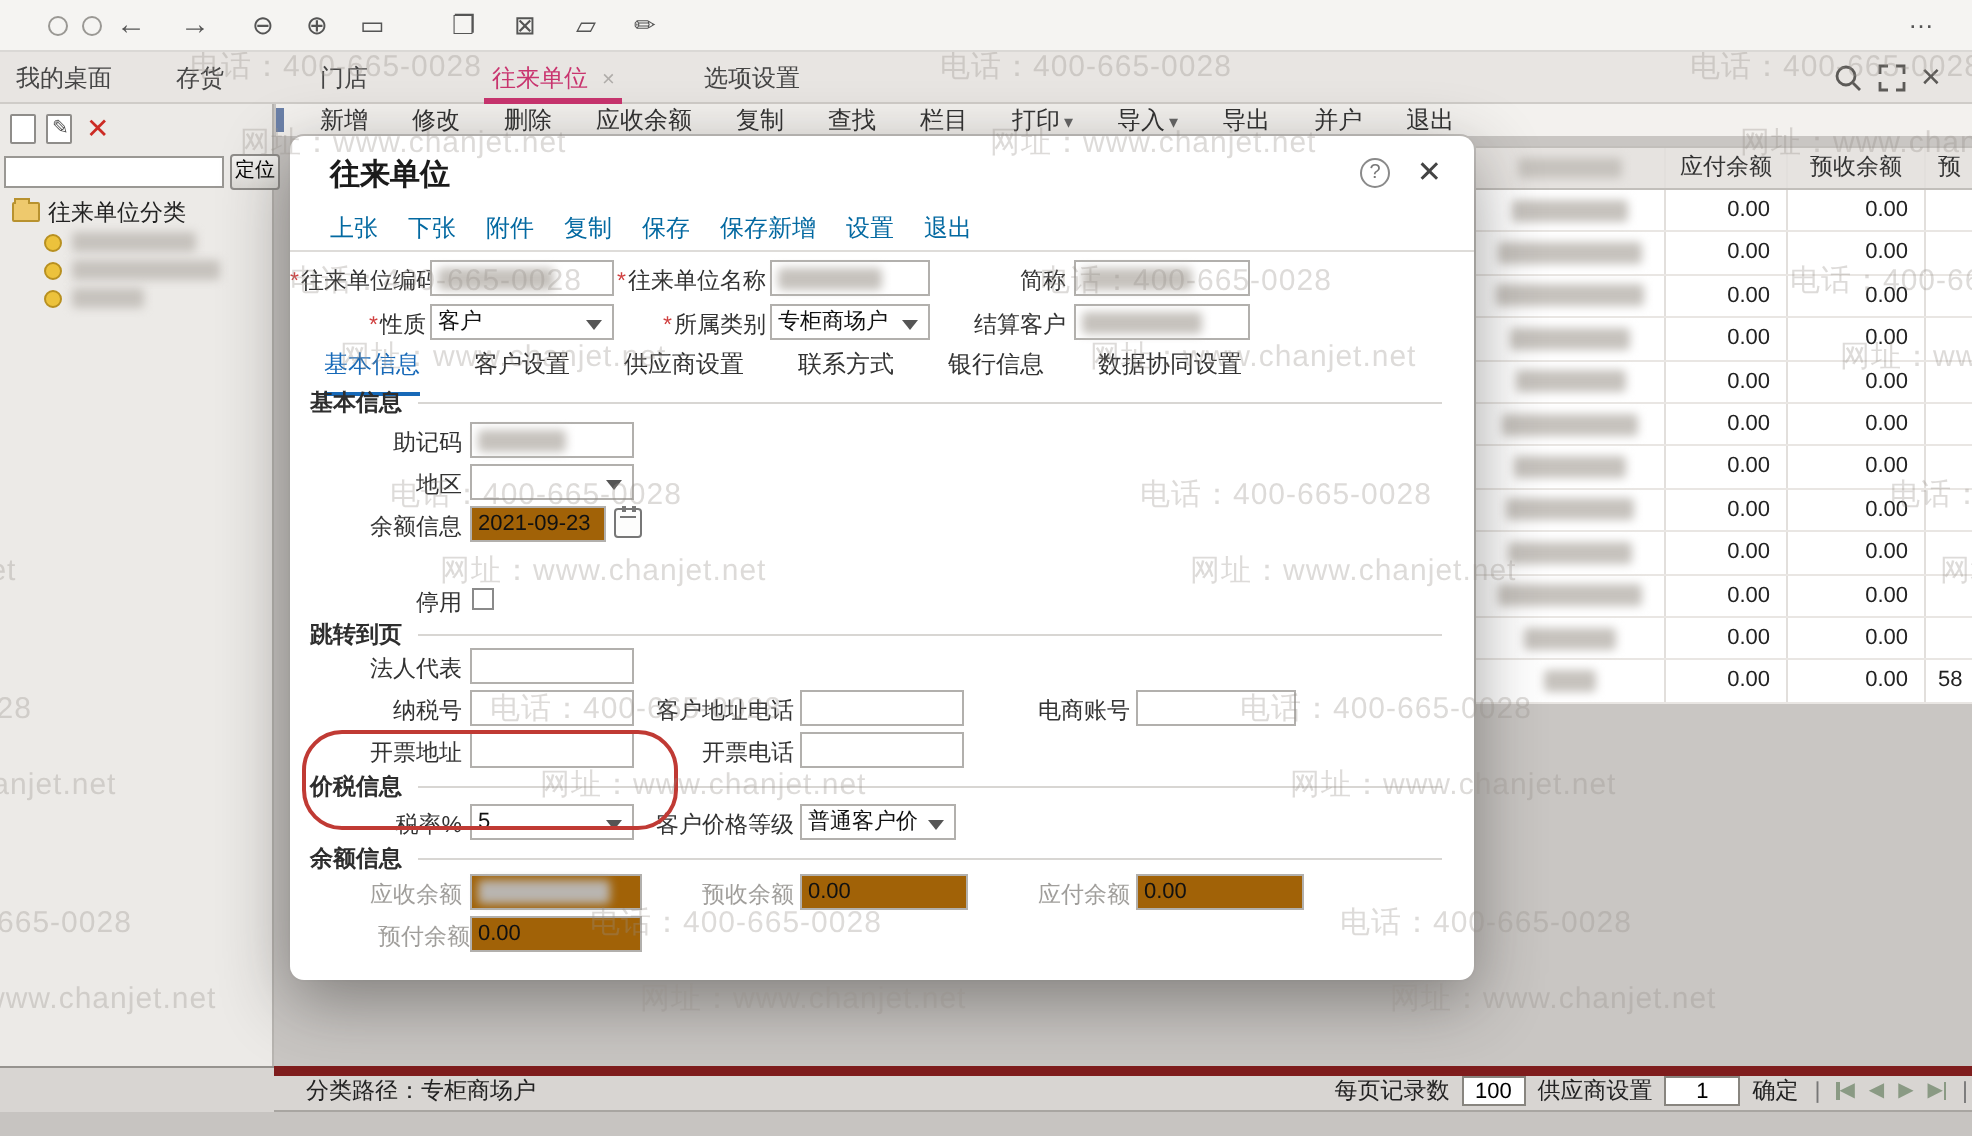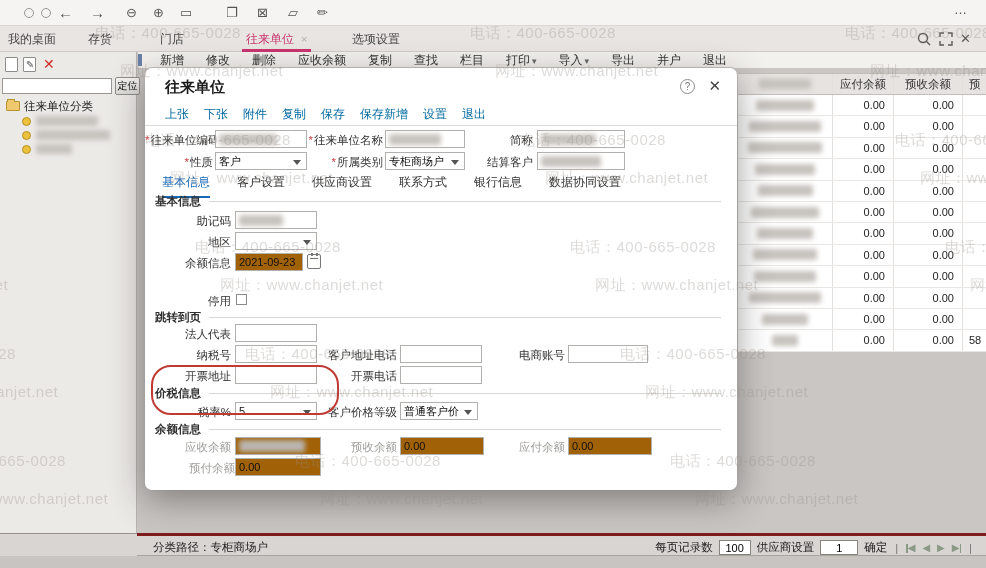--- a/index.html
+++ b/index.html
@@ -43,23 +43,23 @@
 #list-table{position:absolute;left:737px;top:73px;width:249px;background:#fff;z-index:4;border-left:1px solid #c8c5c1}
 #lt-head{display:flex;height:22px;background:#e6e3e0;border-bottom:1px solid #c2bfbb;border-top:1px solid #c2bfbb;font-size:11.5px;color:#333;align-items:center}
 .lt-row{display:flex;height:21.4px;border-bottom:1px solid #e9e6e3;align-items:center;font-size:11px;color:#222;background:#fff}
 .c-name{width:95px;display:flex;justify-content:center;align-items:center;border-right:1px solid #e2dfdc;height:100%}
 .c-ap{width:61px;text-align:right;padding-right:8px;border-right:1px solid #e2dfdc;height:100%;line-height:21px}
 .c-pr{width:69px;text-align:right;padding-right:8px;border-right:1px solid #e2dfdc;height:100%;line-height:21px}
 .c-x{flex:1;text-align:left;padding-left:6px;overflow:hidden;white-space:nowrap;height:100%;line-height:21px}
 #lt-head .c-ap,#lt-head .c-pr{text-align:center;padding-right:0}
 
 
-#statusbar{position:absolute;left:137px;top:533px;width:849px;height:23px;background:#d8d5d2;border-top:3px solid #7f1d1d;border-bottom:1px solid #aSaaa6;border-bottom:1px solid #a8a5a1;z-index:6;display:flex;align-items:flex-end;font-size:11.5px;color:#222}
+#statusbar{position:absolute;left:137px;top:533px;width:849px;height:23px;background:#d8d5d2;border-top:5px solid #7f1d1d;border-bottom:1px solid #aSaaa6;border-bottom:1px solid #a8a5a1;z-index:6;display:flex;align-items:flex-start;font-size:11.5px;color:#222}
 #sb-left{margin-left:16px;white-space:nowrap}
-#sb-right{margin-left:auto;margin-right:12px;display:flex;align-items:center;gap:6px;white-space:nowrap}
+#sb-right{margin-left:auto;display:flex;align-items:center;gap:6px;white-space:nowrap}
 .sb-input{height:15px;background:#fff;border:1px solid #88857f;font-size:11px;text-align:center;line-height:13px}
 .pg-arrows{display:flex;align-items:center;gap:7px;color:#8a9a84;font-size:10px}
 .pg-arrows .bar{display:inline-block;width:1.5px;height:9px;background:#8a9a84;vertical-align:middle}
 .sb-sep{color:#777;margin:0 2px}
 #bottom-strip{position:absolute;left:0;top:556px;width:986px;height:12px;background:#c7c4c1}
 #side-bottom{position:absolute;left:0;top:533px;width:137px;height:23px;background:#d8d5d2;border-top:1px solid #96938f;z-index:6}
 
 
 #modal{position:absolute;left:145px;top:68px;width:592px;height:422px;background:#fff;border-radius:7px;box-shadow:0 10px 34px rgba(40,38,36,.45),0 0 0 1px #c6c3c0;z-index:30}
 #m-title{position:absolute;left:20px;top:10px;font-size:15px;font-weight:bold;color:#1b1b1b}

